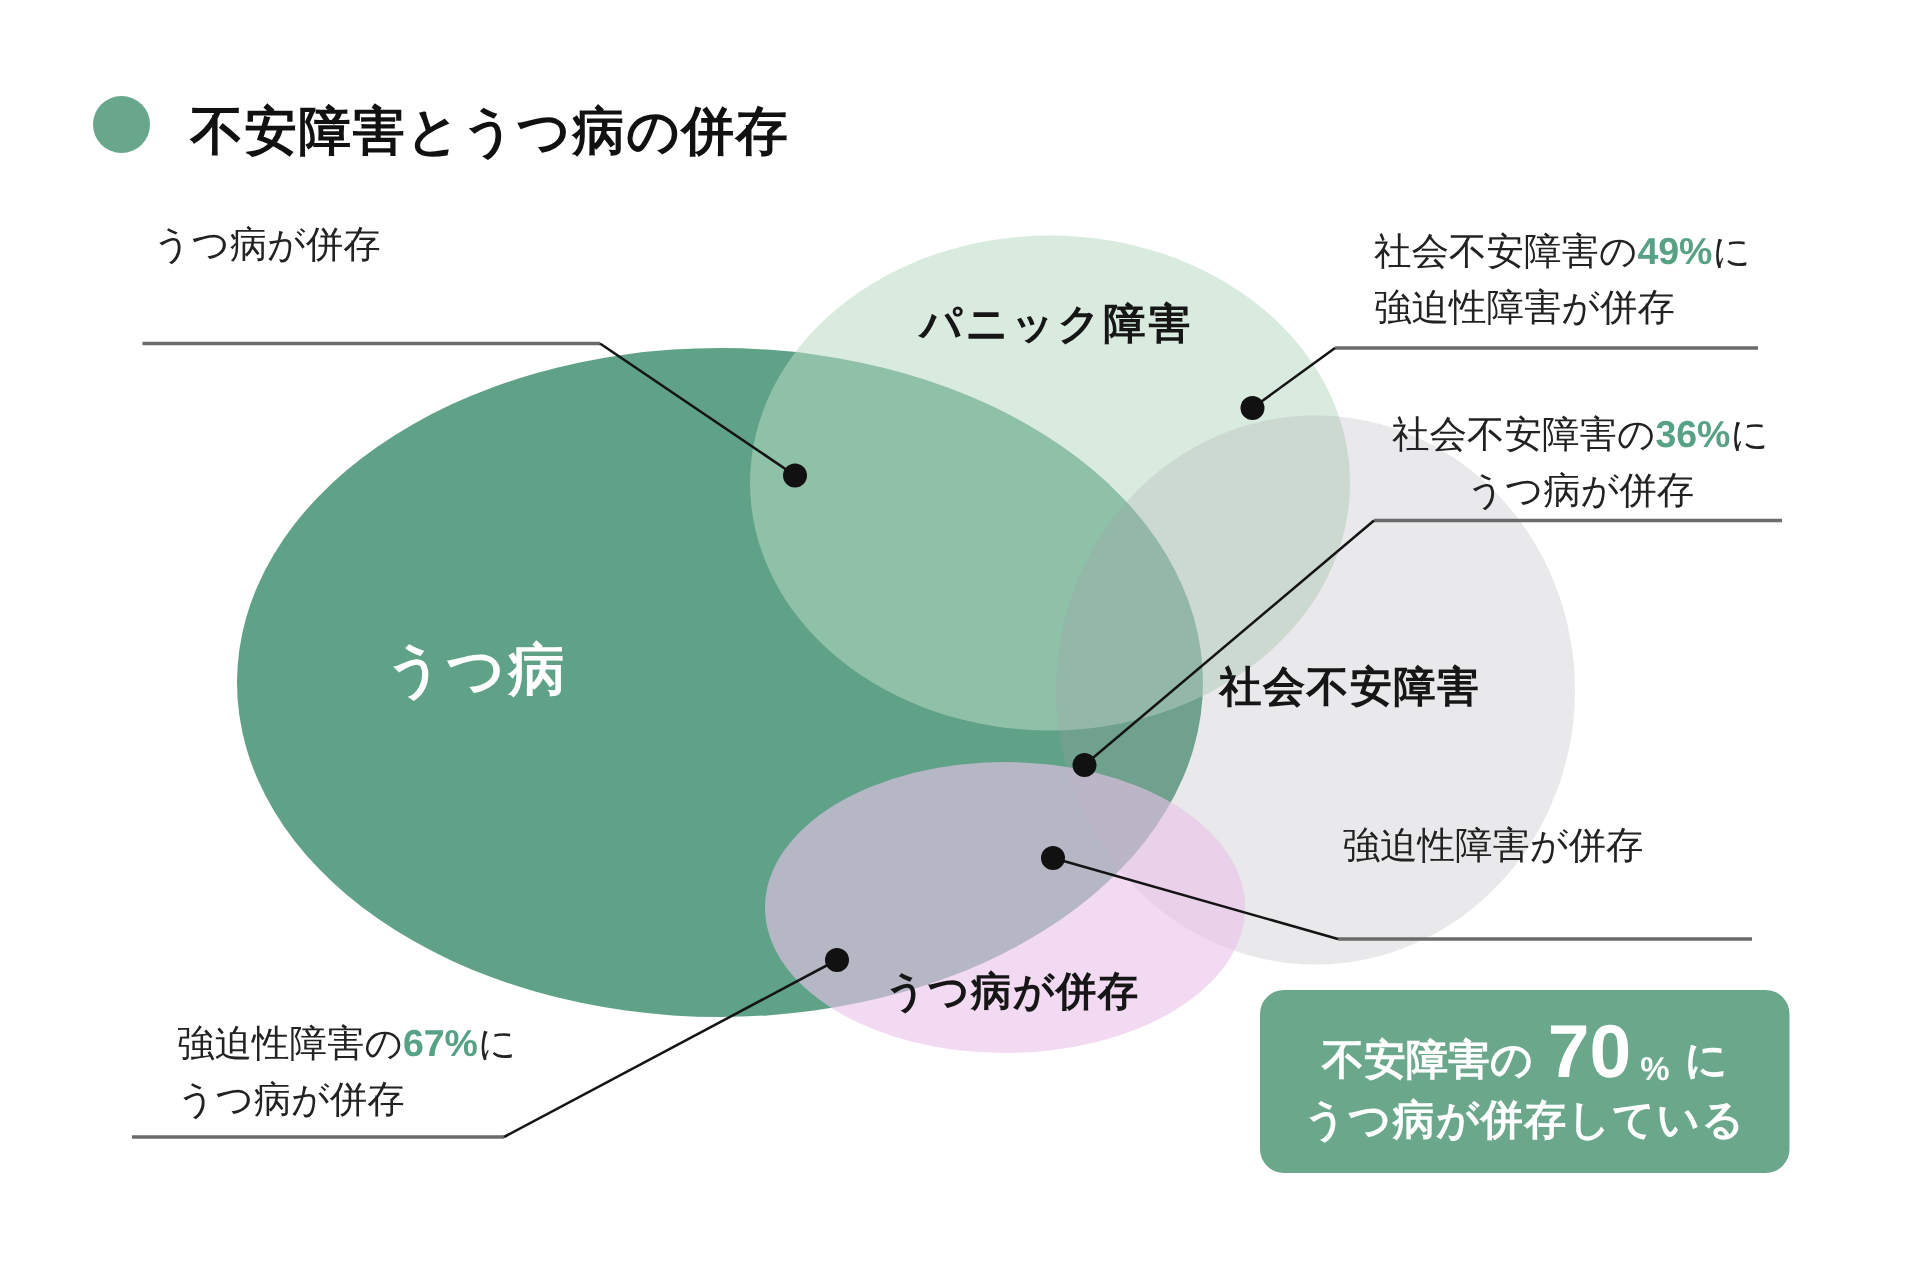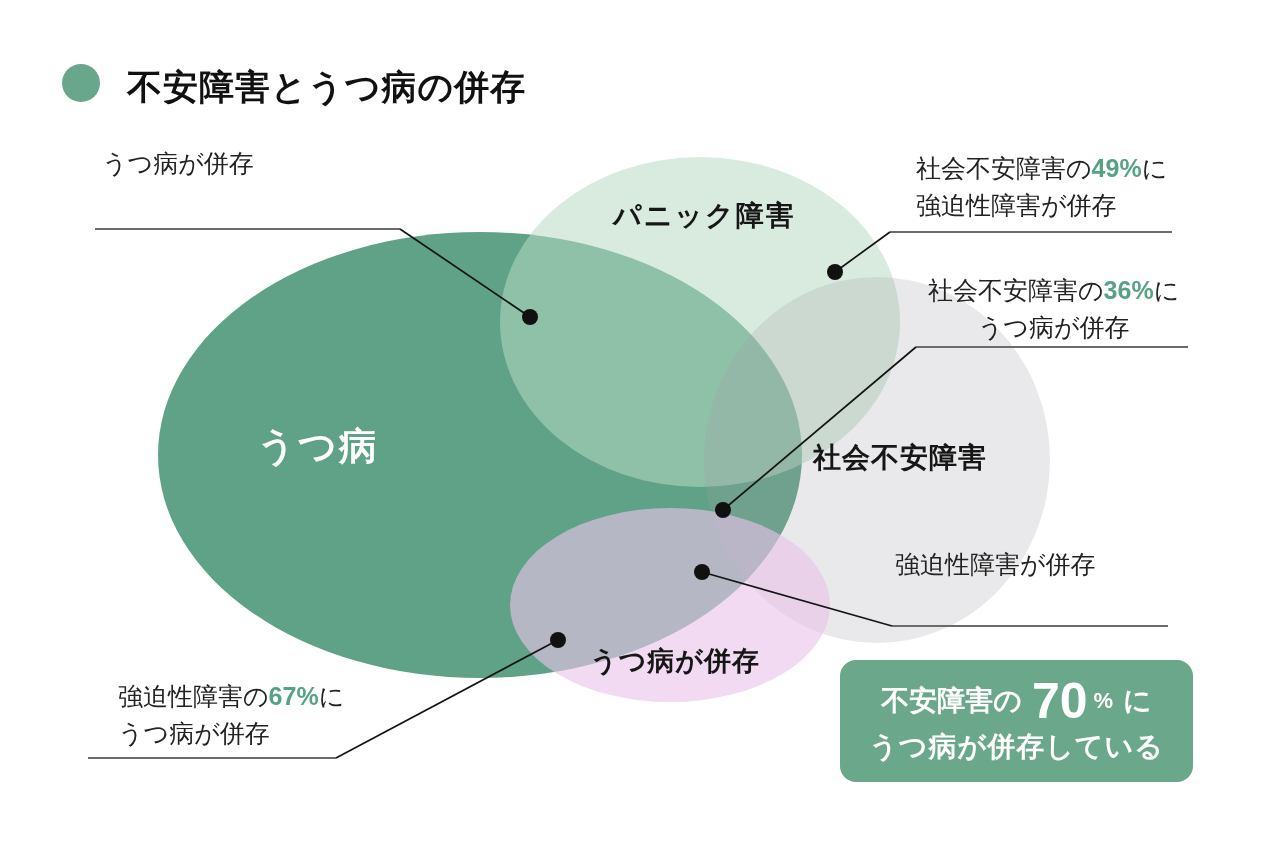--- a/index.html
+++ b/index.html
@@ -25,21 +25,21 @@
   .ann2{left:916px;top:150px;}
   .ann3{left:928px;top:272px;text-align:center;}
   .ann4{left:895px;top:546px;}
   .ann5{left:98px;top:678px;margin-left:20px;}
   
   .summary-box{
     position:absolute;left:840px;top:660px;width:353px;height:122px;background:#6aa78b;
     border-radius:16px;display:flex;flex-direction:column;align-items:center;justify-content:center;
     color:#ffffff;font-weight:700;gap:2px;
   }
-  .summary-line1{display:inline-flex;align-items:center;font-size:28px;}
+  .summary-line1{display:inline-flex;align-items:flex-end;font-size:28px;}
   .summary-value{font-size:50px;line-height:50px;margin:0 6px 0 10px;font-weight:700;}
   .summary-unit{font-size:22px;margin-right:10px;}
   .summary-line2{font-size:28px;letter-spacing:1px;}
 </style>
 </head>
 <body>
 
 <div class="canvas">
 
   <svg class="layer" width="1280" height="853" viewBox="0 0 1280 853">

